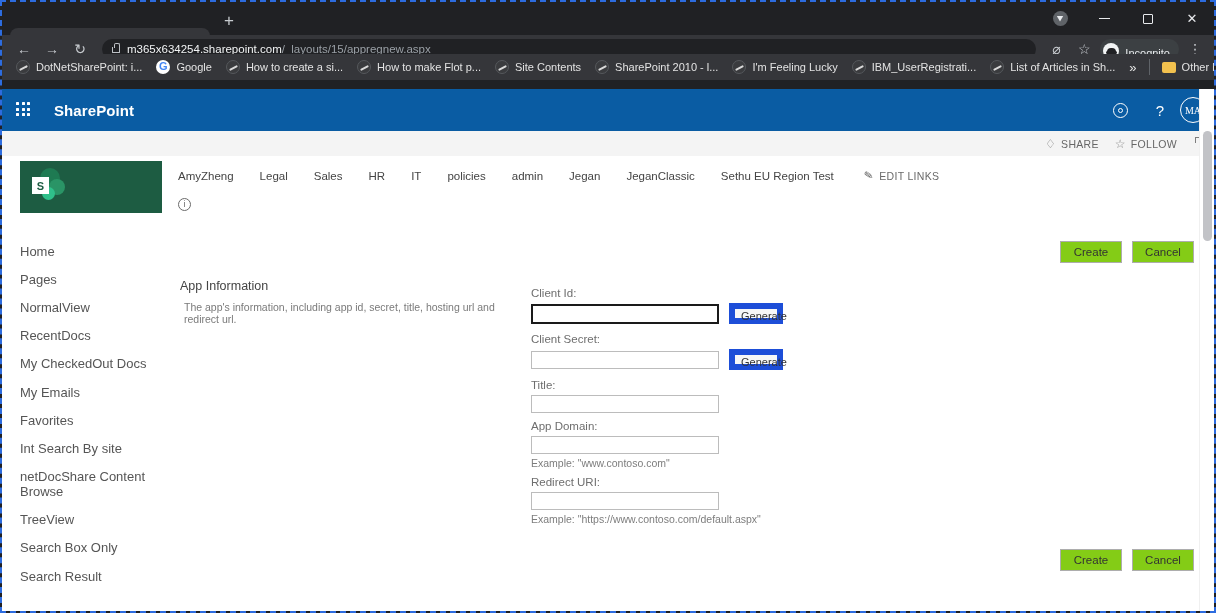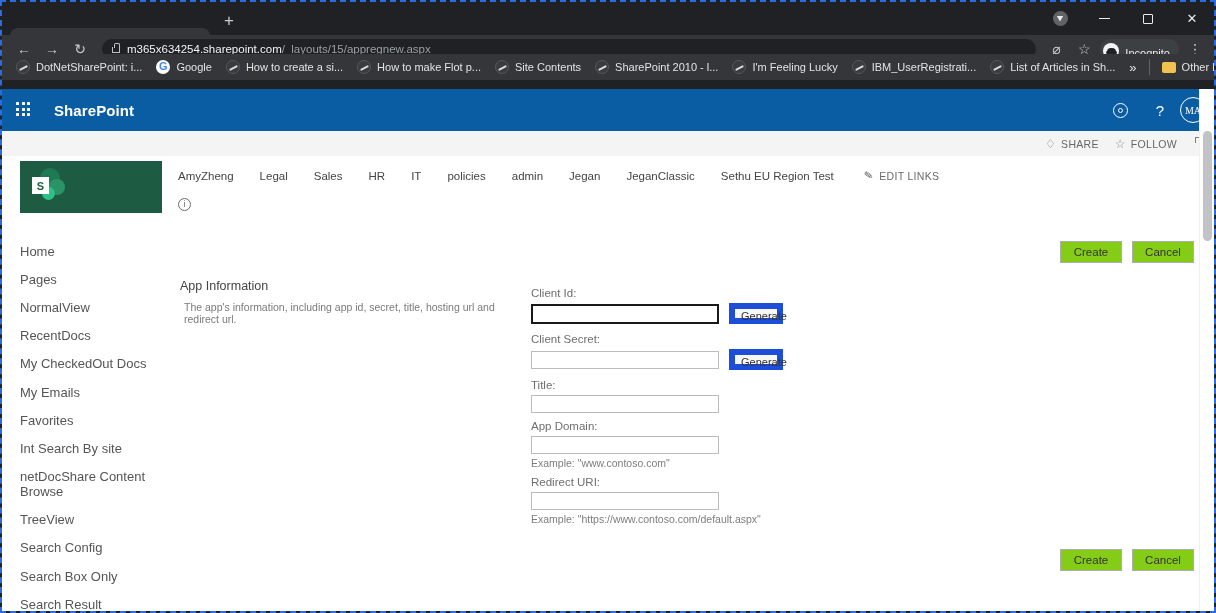--- a/index.html
+++ b/index.html
@@ -639,21 +639,20 @@
         <div class="ln-item">Home</div>
         <div class="ln-item">Pages</div>
         <div class="ln-item">NormalView</div>
         <div class="ln-item">RecentDocs</div>
         <div class="ln-item">My CheckedOut Docs</div>
         <div class="ln-item">My Emails</div>
         <div class="ln-item">Favorites</div>
         <div class="ln-item">Int Search By site</div>
         <div class="ln-item">netDocShare Content Browse</div>
         <div class="ln-item">TreeView</div>
-        <div class="ln-item">Search Config</div>
         <div class="ln-item">Search Box Only</div>
         <div class="ln-item">Search Result</div>
 
       </div>
 
       <div class="content">
 
         <div class="btnrow top">
           <button class="sp-btn">Create</button>
           <button class="sp-btn">Cancel</button>

